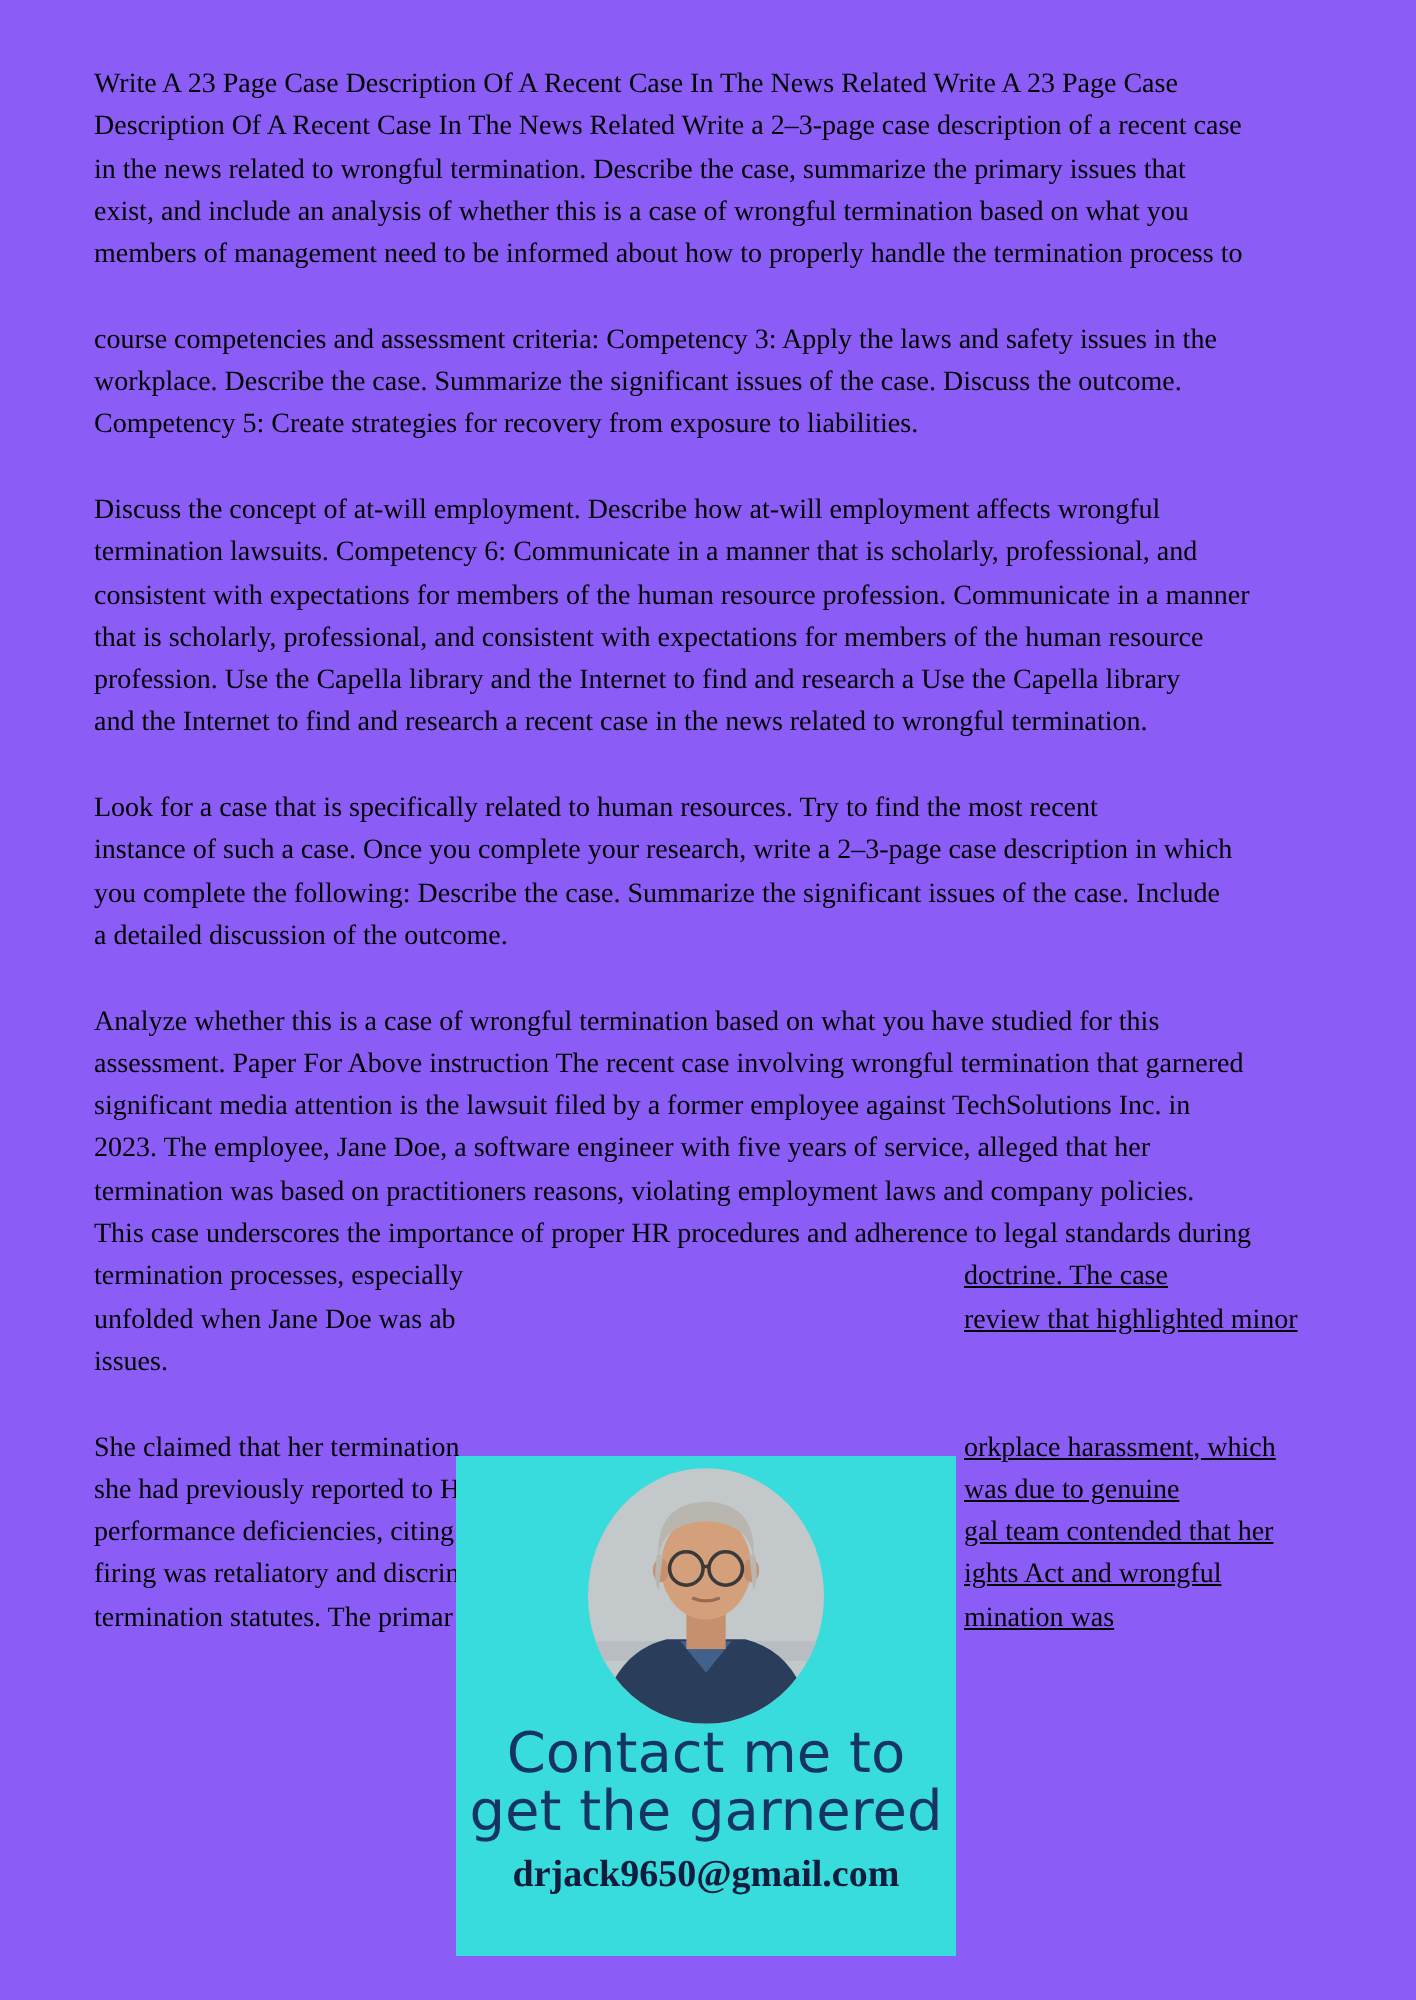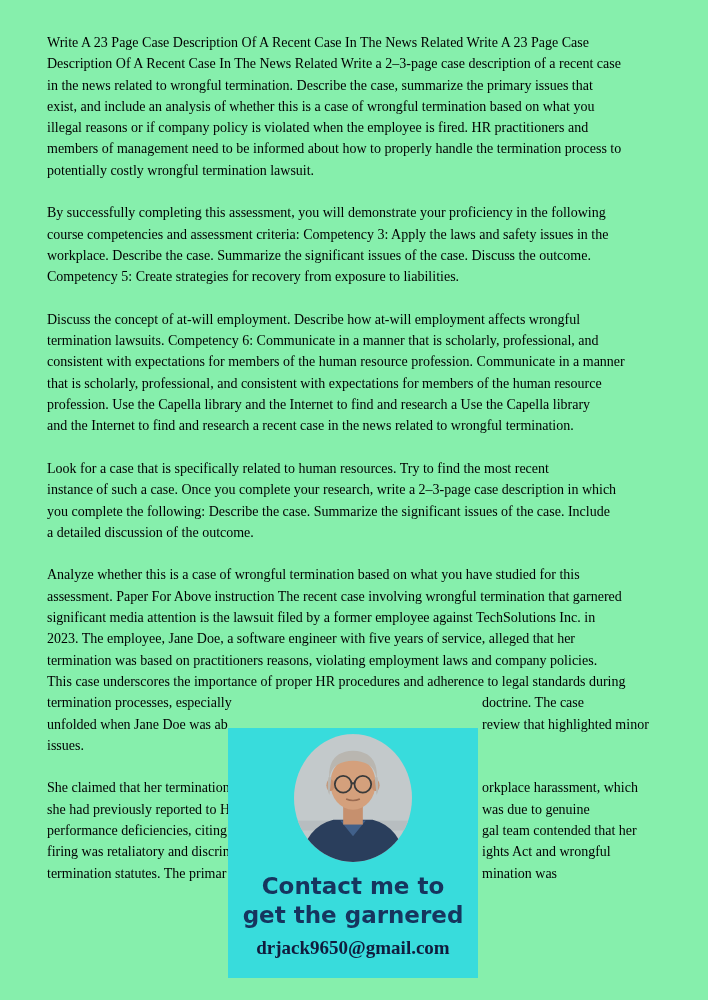--- a/index.html
+++ b/index.html
@@ -4,21 +4,21 @@
 <style>
   html, body {
     margin: 0;
     padding: 0;
     background: #ffffff;
   }
   .page {
     position: relative;
     width: 708px;
     height: 1000px;
-    background: #86efac;
+    background: #8b5cf6;
     overflow: hidden;
     font-family: "Liberation Serif", serif;
   }
   .document {
     position: absolute;
     left: 47px;
     top: 32px;
     width: 616px;
     font-size: 14px;
     line-height: 21.3px;
@@ -29,41 +29,41 @@
   }
   .line {
     position: relative;
     height: 21.3px;
     white-space: nowrap;
   }
   .after-gap {
     position: absolute;
     left: 435px;
     top: 0;
+    text-decoration: underline;
   }
   
   .ad {
     position: absolute;
     left: 228px;
     top: 728px;
     width: 250px;
     height: 250px;
     text-align: center;
     z-index: 10;
   }
   .avatar-wrap {
     margin: 6px auto 0 auto;
     width: 118px;
     height: 128px;
   }
   .ad-heading {
-    margin-top: 10px;
     font-family: "DejaVu Sans", sans-serif;
-    font-weight: bold;
-    font-size: 23px;
+    font-weight: normal;
+    font-size: 28px;
     line-height: 29px;
   }
   .ad-email {
     margin-top: 7px;
     font-family: "Liberation Serif", serif;
     font-weight: bold;
     font-size: 19px;
   }
 </style>
 </head>
@@ -71,26 +71,23 @@
 
 <div class="page">
 
   <div class="document">
 
   <div class="paragraph">
         <div class="line">Write A 23 Page Case Description Of A Recent Case In The News Related Write A 23 Page Case</div>
         <div class="line">Description Of A Recent Case In The News Related Write a 2–3-page case description of a recent case</div>
         <div class="line">in the news related to wrongful termination. Describe the case, summarize the primary issues that</div>
         <div class="line">exist, and include an analysis of whether this is a case of wrongful termination based on what you</div>
-        <div class="line">illegal reasons or if company policy is violated when the employee is fired. HR practitioners and</div>
         <div class="line">members of management need to be informed about how to properly handle the termination process to</div>
-        <div class="line">potentially costly wrongful termination lawsuit.</div>
       </div>
       <div class="paragraph">
-        <div class="line">By successfully completing this assessment, you will demonstrate your proficiency in the following</div>
         <div class="line">course competencies and assessment criteria: Competency 3: Apply the laws and safety issues in the</div>
         <div class="line">workplace. Describe the case. Summarize the significant issues of the case. Discuss the outcome.</div>
         <div class="line">Competency 5: Create strategies for recovery from exposure to liabilities.</div>
       </div>
       <div class="paragraph">
         <div class="line">Discuss the concept of at-will employment. Describe how at-will employment affects wrongful</div>
         <div class="line">termination lawsuits. Competency 6: Communicate in a manner that is scholarly, professional, and</div>
         <div class="line">consistent with expectations for members of the human resource profession. Communicate in a manner</div>
         <div class="line">that is scholarly, professional, and consistent with expectations for members of the human resource</div>
         <div class="line">profession. Use the Capella library and the Internet to find and research a Use the Capella library</div>

